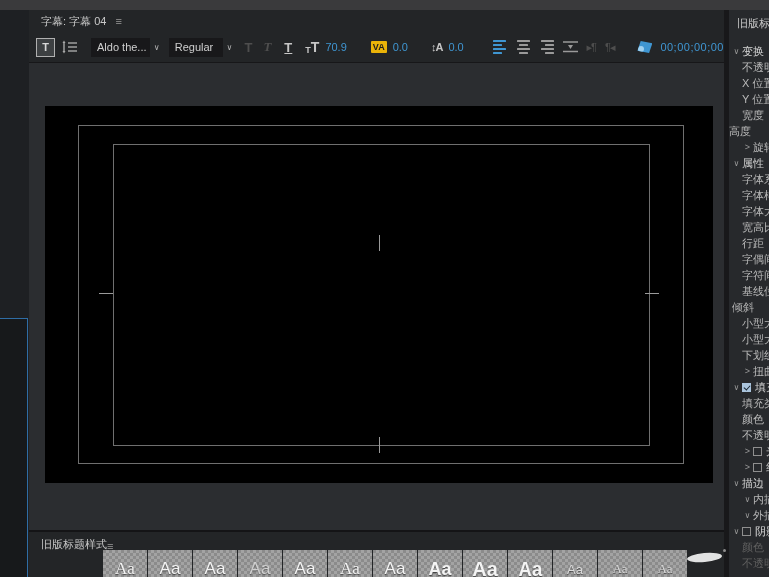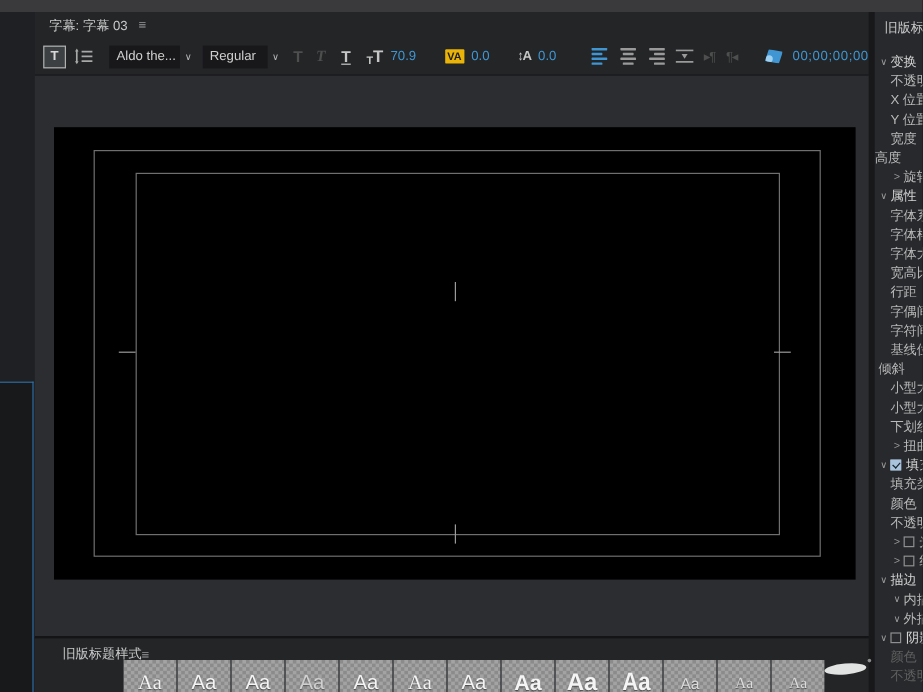--- a/index.html
+++ b/index.html
@@ -60,21 +60,21 @@
   .safe{border:1px solid #6f6f6f;}
   .safe-outer{left:33px;top:19px;width:604px;height:337px;}
   .safe-inner{left:68px;top:38px;width:535px;height:300px;}
   .tick{background:#9a9a9a;}
   .textbox{left:232px;top:74px;width:205px;height:229px;background:#fbfbfb;border:1px solid #9b9b9b;}
   .title-text{position:absolute;bottom:13px;left:0;width:100%;text-align:center;
     font-size:31px;font-weight:bold;color:#141414;transform:scaleX(0.8);letter-spacing:0px;white-space:nowrap;}
 
   
   .bottom-panel{left:29px;top:530px;width:695px;height:47px;background:#232527;border-top:2px solid #141416;}
-  .bp-header{display:flex;align-items:flex-end;padding:5px 0 0 23px;font-size:11px;color:#c9c9c9;}
+  .bp-header{display:flex;align-items:flex-end;padding:5px 0 0 12px;font-size:11px;color:#c9c9c9;}
   .swatches{position:absolute;left:74px;top:18px;display:flex;gap:1px;}
   .swatch{width:44px;height:38px;flex:none;display:flex;align-items:center;justify-content:center;
     background:conic-gradient(#a3a3a3 25%,#8b8b8b 0 50%,#a3a3a3 0 75%,#8b8b8b 0);background-size:6px 6px;
     color:#f4f4f4;font-size:17px;text-shadow:0 1px 1px rgba(0,0,0,0.55);}
   .f-serif span,.f-small-serif span{font-family:"Liberation Serif","DejaVu Serif",serif;}
   .f-thin span{opacity:0.75;color:#e2e2e2;}
   .f-bold span{font-weight:bold;font-size:18px;}
   .f-xbold span{font-weight:bold;font-size:20px;}
   .f-xbold-cond span{font-weight:bold;font-size:21px;display:inline-block;transform:scaleX(0.88);}
   .f-small span{font-size:13px;color:#dcdcdc;}
@@ -108,21 +108,21 @@
 
   <div class="abs top-strip"></div>
 
   <div class="abs left-strip">
     <div class="abs panel-corner"></div>
   </div>
 
   <div class="abs titler">
 
     <div class="tabbar">
-      <span>字幕: 字幕 03</span>
+      <span>字幕: 字幕 04</span>
       <span class="menu-glyph">≡</span>
     </div>
 
     <div class="toolbar">
       <span class="tbtn type-tool">T</span>
       <span class="tbtn rollcrawl">
         <svg width="16" height="14" viewBox="0 0 16 14">
           <g stroke="#a8a8a8" stroke-width="1.4" fill="none">
             <line x1="6" y1="3" x2="15" y2="3"></line>
             <line x1="6" y1="7" x2="15" y2="7"></line>

